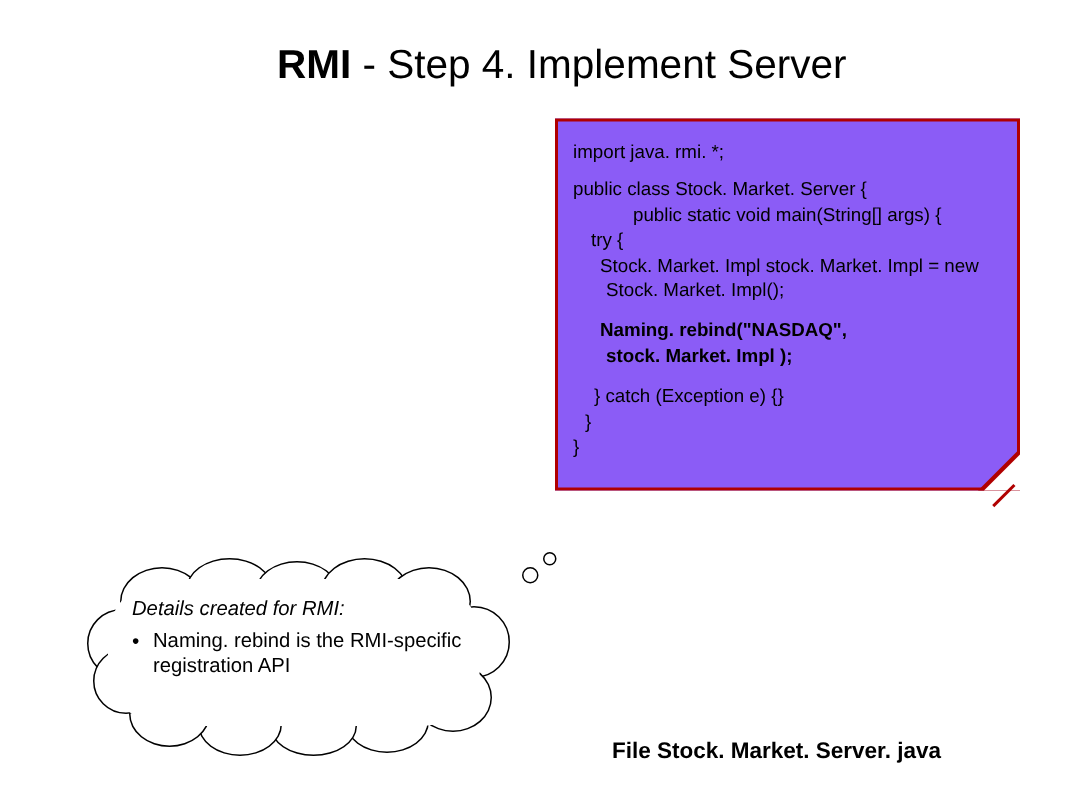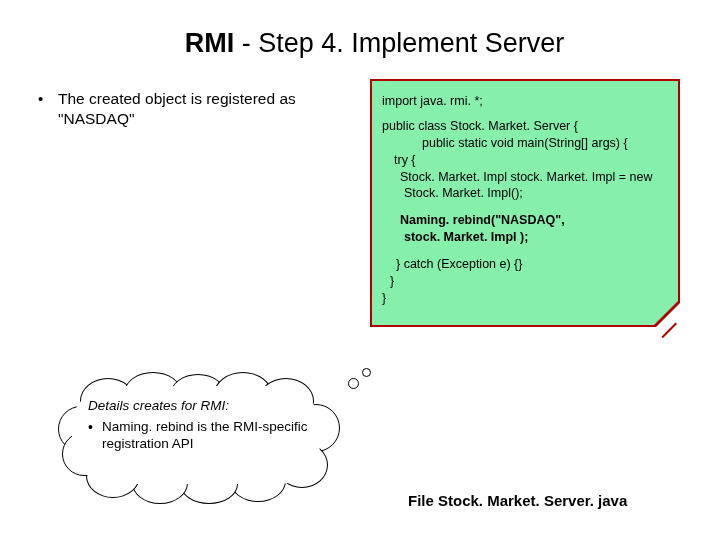--- a/index.html
+++ b/index.html
@@ -44,21 +44,21 @@
   .right {
     width: 310px;
     margin-left: 10px;
   }
   .codebox {
     border: 2.5px solid #b00000;
     padding: 12px 10px 18px 10px;
     font-size: 12.5px;
     line-height: 1.35;
     position: relative;
-    background: #86efac;
+    background: #8b5cf6;
   }
   .codebox .line0 { margin: 0 0 8px 0; }
   .codebox .line1 { margin: 0 0 8px 0; }
   .codebox .line2 { margin: 2px 0 0 0; }
   .codebox .line3 { margin: 0 0 0 8px; padding-left: 32px; }
   .codebox .line4 { margin: 0 0 0 12px; }
   .codebox .line5 { margin: 0 0 0 18px; }
   .codebox .line5b { margin: 0 0 10px 22px; }
   .codebox .rebind { margin: 4px 0 0 18px; font-weight: bold; }
   .codebox .rebind2 { margin: 0 0 10px 22px; font-weight: bold; }
@@ -154,21 +154,20 @@
 <body>
 
 <div class="title">
   <span class="bold">RMI</span><span> - Step 4. Implement Server</span>
 </div>
 
 <div class="content">
   <div class="left">
     <div class="bullets">
       <ul>
-        <li>The created object is registered as "NASDAQ"</li>
       </ul>
     </div>
   </div>
 
   <div class="right">
     <div class="codebox">
       <div class="line0">import java. rmi. *;</div>
       <div class="line2">public class Stock. Market. Server  {</div>
       <div class="line3">public static void main(String[] args) {</div>
       <div class="line4">try {</div>
@@ -201,20 +200,20 @@
   <div class="bump" style="left:240px;top:32px; width:46px; height:46px;"></div>
   <div class="bump" style="left:224px;top:70px; width:50px; height:44px;"></div>
   <div class="bump" style="left:178px;top:88px; width:54px; height:40px;"></div>
   <div class="bump" style="left:128px;top:92px; width:56px; height:38px;"></div>
   <div class="bump" style="left:80px; top:90px; width:54px; height:40px;"></div>
   <div class="bump" style="left:34px; top:82px; width:52px; height:42px;"></div>
   <div class="bump" style="left:10px; top:60px; width:42px; height:42px;"></div>
   <div class="cloud-body"></div>
 
   <div class="cloud-text">
-    <div class="hdr">Details creates for RMI:</div>
+    <div class="hdr">Details created for RMI:</div>
     <div class="bul">
       <span class="not-ital">Naming. rebind</span><span class="not-ital">  is the RMI-specific registration API</span>
     </div>
   </div>
 </div>
 
 <div class="caption">File Stock. Market. Server. java</div>
 
 </body></html>

